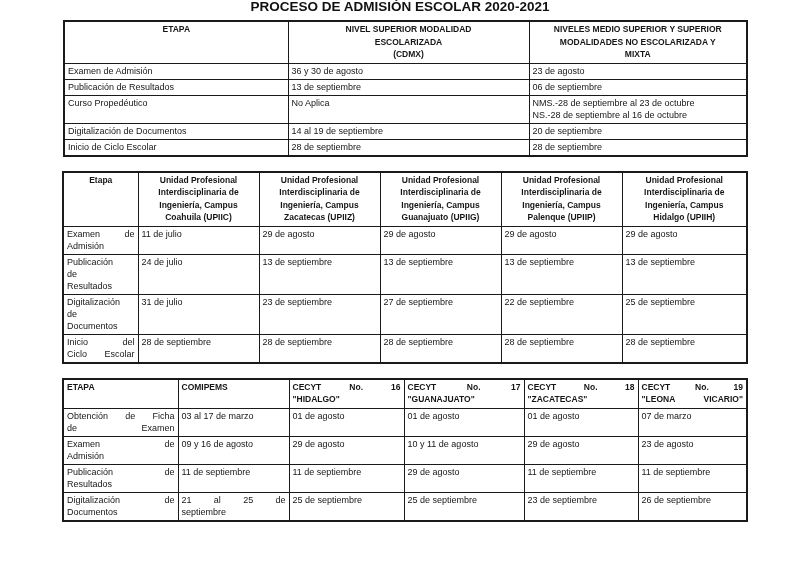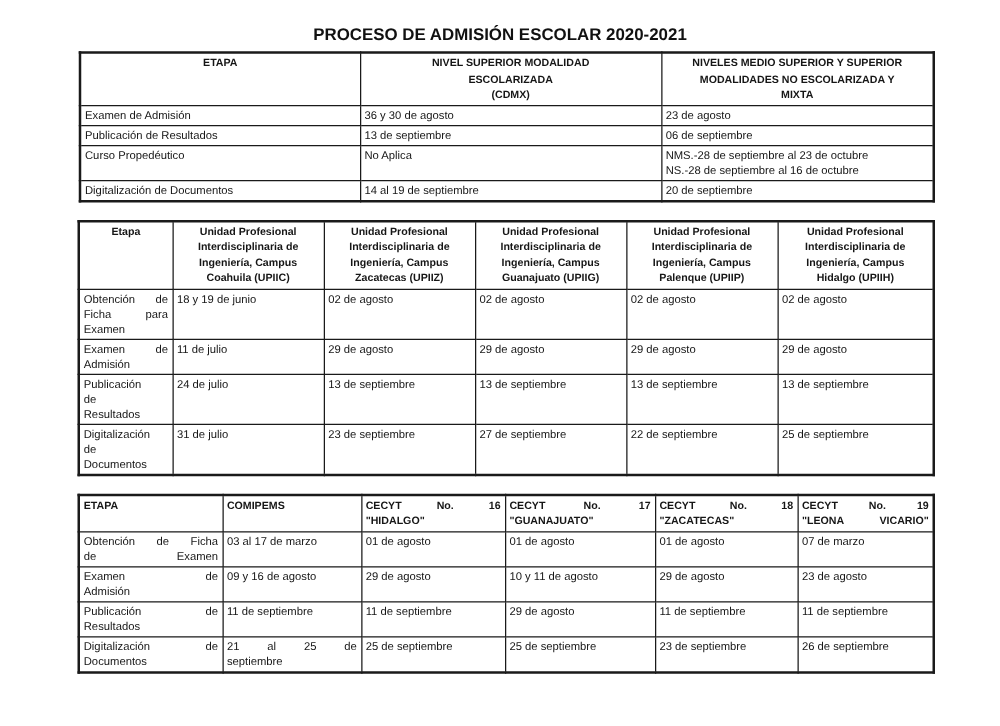--- a/index.html
+++ b/index.html
@@ -5,21 +5,20 @@
   html, body { margin: 0; padding: 0; background: #ffffff; }
   .doc {
     width: 800px; height: 581px;
     background: #ffffff;
     color: #161616;
     font-family: "Liberation Sans", "DejaVu Sans", sans-serif;
     overflow: hidden;
     box-sizing: border-box;
   }
   .title {
-    padding-top: 21px;
     text-align: center;
     font-weight: bold;
     font-size: 13.5px;
     line-height: 14px;
     color: #111;
   }
   table {
     border-collapse: collapse;
     table-layout: fixed;
     border: 2px solid #1a1a1a;
@@ -84,20 +83,25 @@
         <td>Curso Propedéutico</td>
         <td>No Aplica</td>
         <td>NMS.-28 de septiembre al 23 de octubre
 NS.-28 de septiembre al 16 de octubre</td>
       </tr>
       <tr>
         <td>Digitalización de Documentos</td>
         <td>14 al 19 de septiembre</td>
         <td>20 de septiembre</td>
       </tr>
+      <tr>
+        <td>Inicio de Ciclo Escolar</td>
+        <td>28 de septiembre</td>
+        <td>28 de septiembre</td>
+      </tr>
     </tbody>
   </table>
 
   <table class="t2">
     <colgroup>
         <col style="width:75px">
         <col style="width:121px">
         <col style="width:121px">
         <col style="width:121px">
         <col style="width:121px">
@@ -122,30 +126,20 @@
 Interdisciplinaria de
 Ingeniería, Campus
 Palenque (UPIIP)</th>
         <th>Unidad Profesional
 Interdisciplinaria de
 Ingeniería, Campus
 Hidalgo (UPIIH)</th>
       </tr>
     </thead>
     <tbody>
-      <tr>
-        <td>Obtención de
-Ficha para
-Examen</td>
-        <td>18 y 19 de junio</td>
-        <td>02 de agosto</td>
-        <td>02 de agosto</td>
-        <td>02 de agosto</td>
-        <td>02 de agosto</td>
-      </tr>
       <tr>
         <td>Examen de
 Admisión</td>
         <td>11 de julio</td>
         <td>29 de agosto</td>
         <td>29 de agosto</td>
         <td>29 de agosto</td>
         <td>29 de agosto</td>
       </tr>
       <tr>
@@ -160,20 +154,29 @@
       </tr>
       <tr>
         <td>Digitalización
 de
 Documentos</td>
         <td>31 de julio</td>
         <td>23 de septiembre</td>
         <td>27 de septiembre</td>
         <td>22 de septiembre</td>
         <td>25 de septiembre</td>
+      </tr>
+      <tr>
+        <td>Inicio del
+Ciclo Escolar</td>
+        <td>28 de septiembre</td>
+        <td>28 de septiembre</td>
+        <td>28 de septiembre</td>
+        <td>28 de septiembre</td>
+        <td>28 de septiembre</td>
       </tr>
     </tbody>
   </table>
 
   <table class="t3">
     <colgroup>
         <col style="width:115px">
         <col style="width:111px">
         <col style="width:115px">
         <col style="width:120px">

